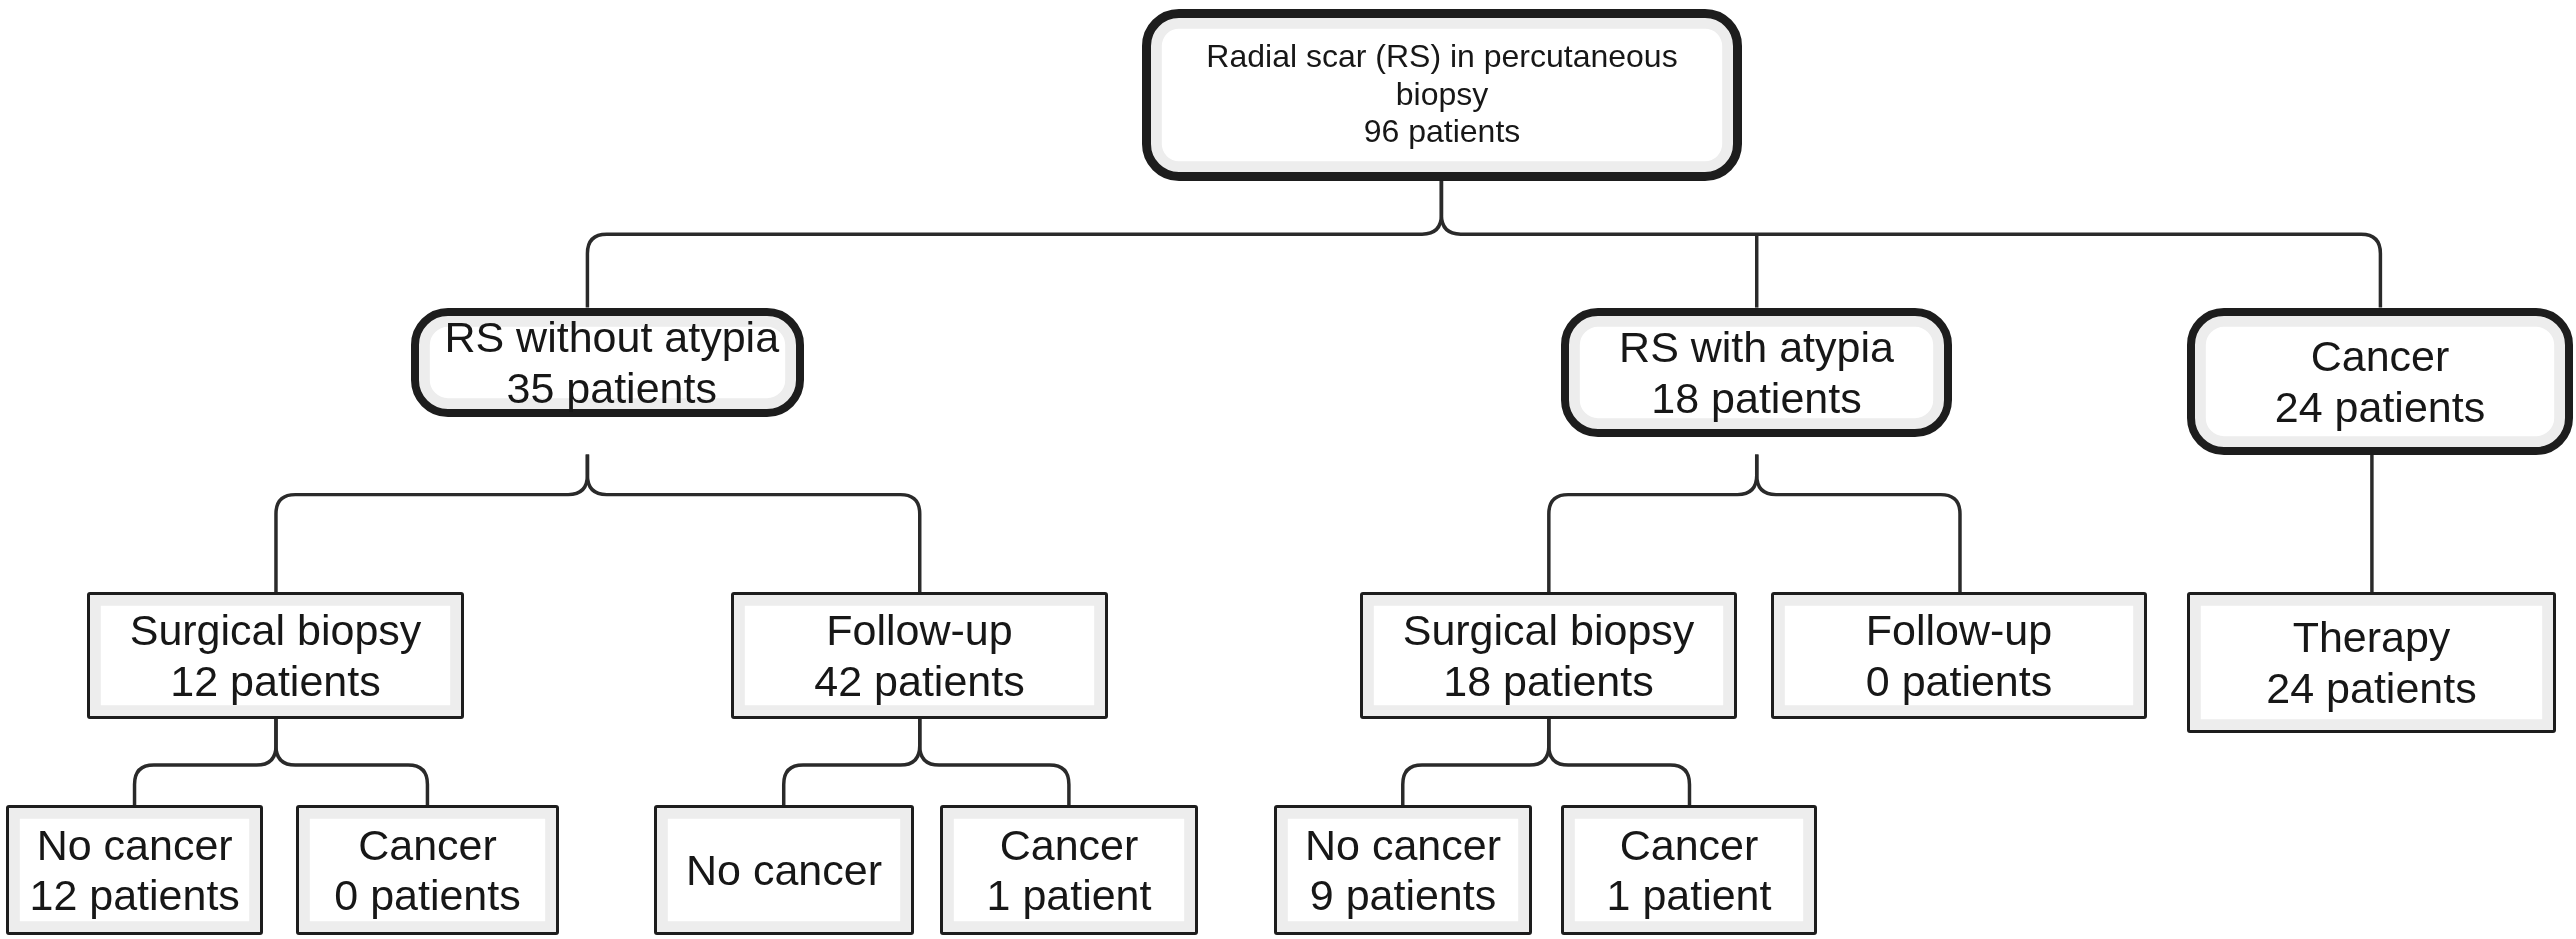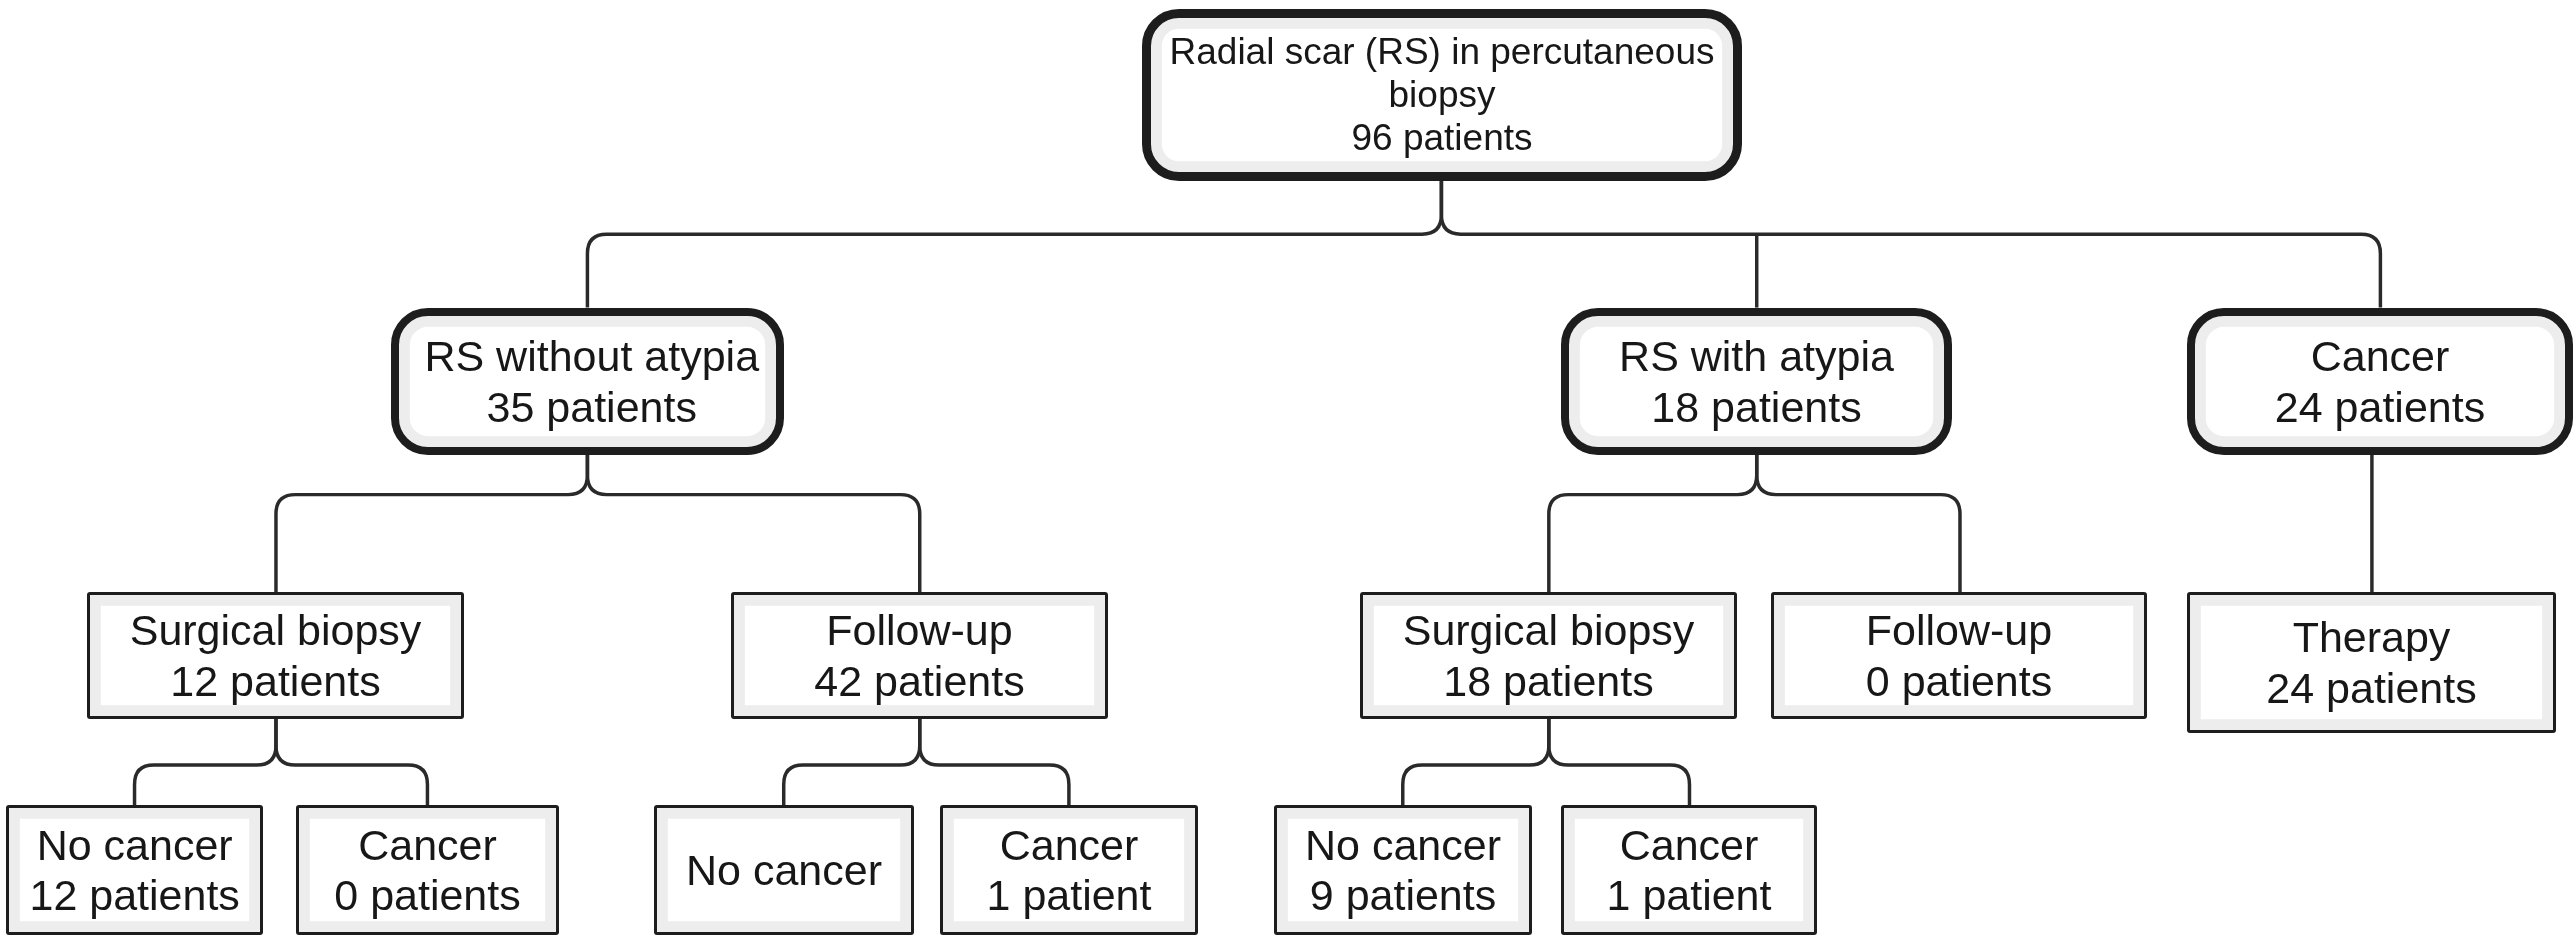--- a/index.html
+++ b/index.html
@@ -42,23 +42,23 @@
     line-height: 1.17;
     padding: 6.2px 15.5px;
   }
   .node .count {
   }
   .node.major {
     border-width: 8.5px;
     border-radius: 37px;
   }
   
-  #node-root              { left: 1142px; top: 8.5px;   width: 600px; height: 172px; border-width: 9.3px; font-size: 37px; }
-  #node-rs-without-atypia { left: 391px;  top: 308px;  width: 393px; height: 147px; padding-left: 24px; }
-  #node-rs-with-atypia    { left: 1561px; top: 308px;  width: 391px; height: 147px; }
+  #node-root              { left: 1142px; top: 8.5px;   width: 600px; height: 172px; border-width: 9.3px; font-size: 32px; }
+  #node-rs-without-atypia { left: 411px;  top: 308px;  width: 393px; height: 109px; padding-left: 24px; }
+  #node-rs-with-atypia    { left: 1561px; top: 308px;  width: 391px; height: 129px; }
   #node-cancer            { left: 2187px; top: 308px;  width: 386px; height: 147px; }
   #node-surgical-biopsy-1 { left: 87px;  top: 592px;  width: 377px; height: 127px; }
   #node-follow-up-1       { left: 731px;  top: 592px;  width: 377px; height: 127px; }
   #node-surgical-biopsy-2 { left: 1360px; top: 592px;  width: 377px; height: 127px; }
   #node-follow-up-2       { left: 1771px; top: 592px;  width: 376px; height: 127px; }
   #node-therapy           { left: 2187px; top: 592px;  width: 369px; height: 141px; }
   #node-sb1-no-cancer     { left: 6.2px;    top: 805px; width: 257px; height: 130px; }
   #node-sb1-cancer        { left: 296px;  top: 805px; width: 263px; height: 130px; }
   #node-fu1-no-cancer     { left: 654px;  top: 805px; width: 260px; height: 130px; }
   #node-fu1-cancer        { left: 940px; top: 805px; width: 258px; height: 130px; }

